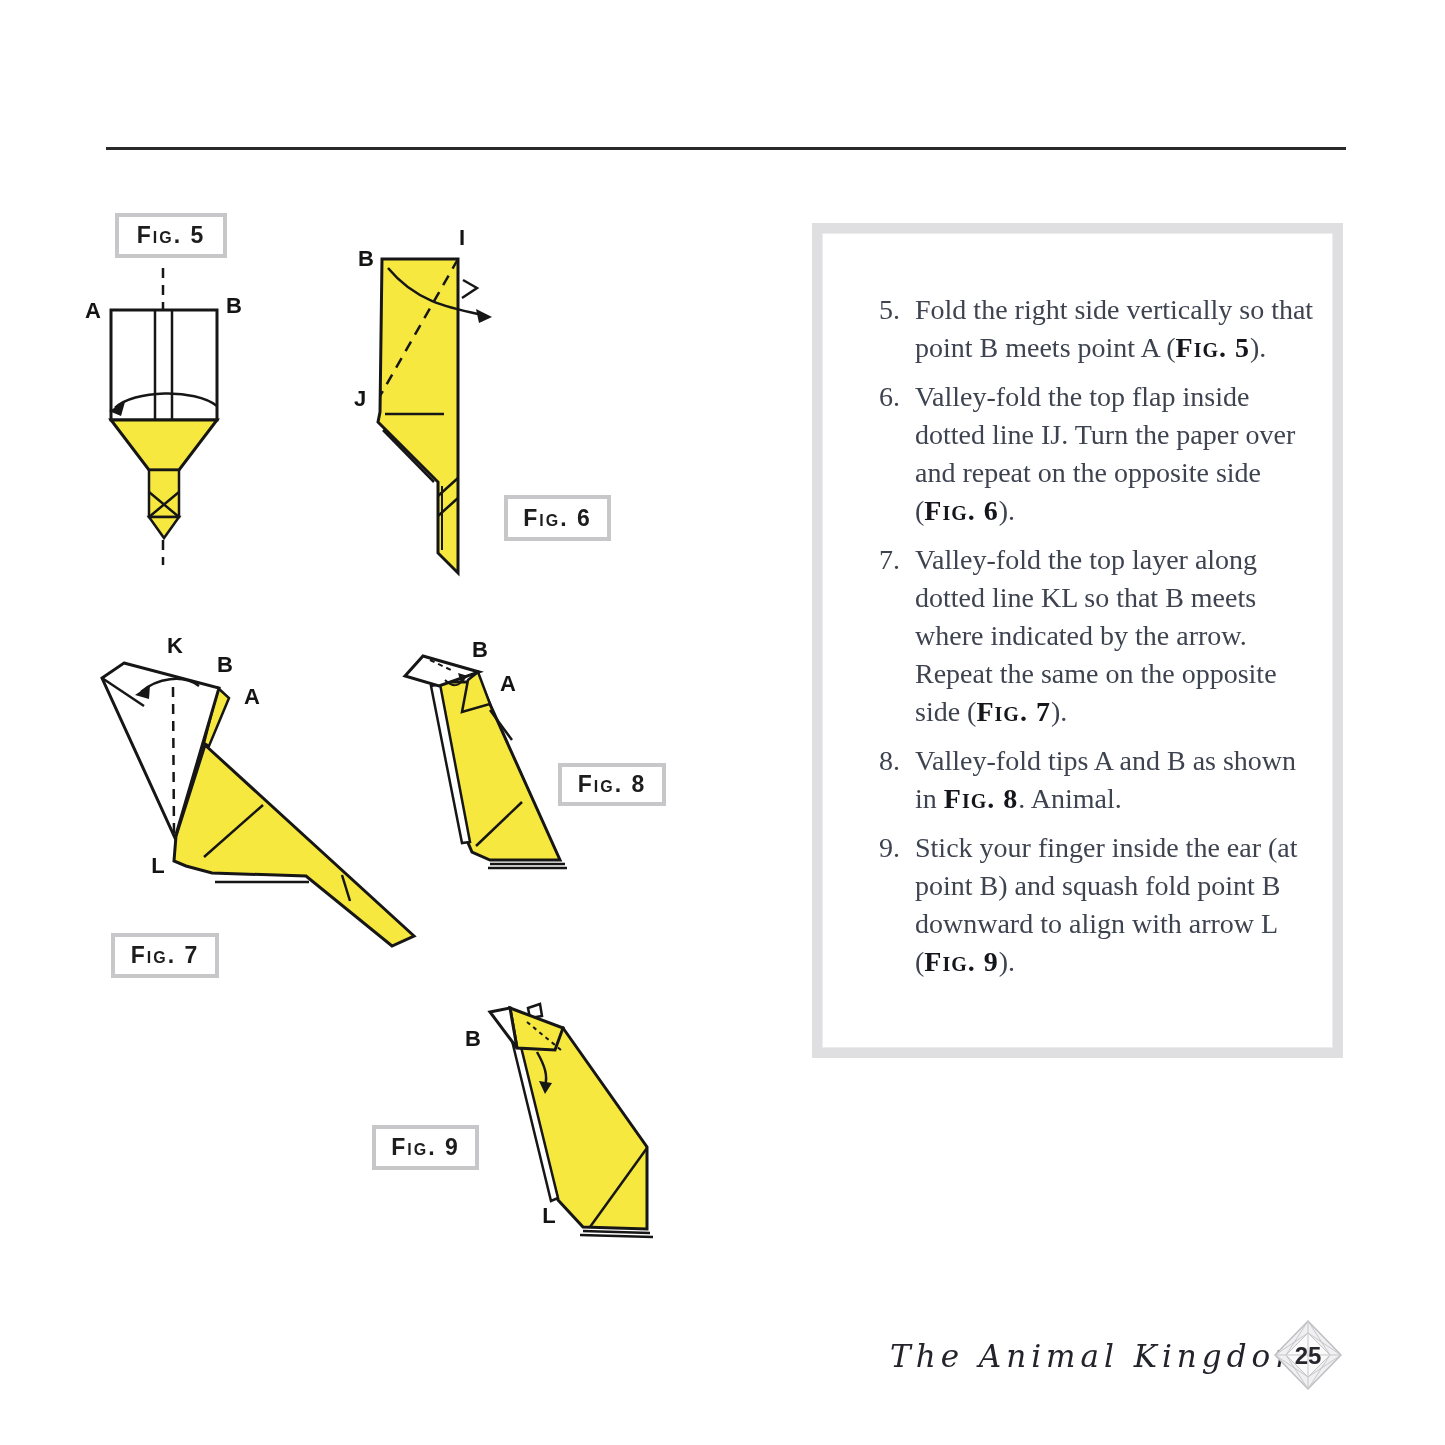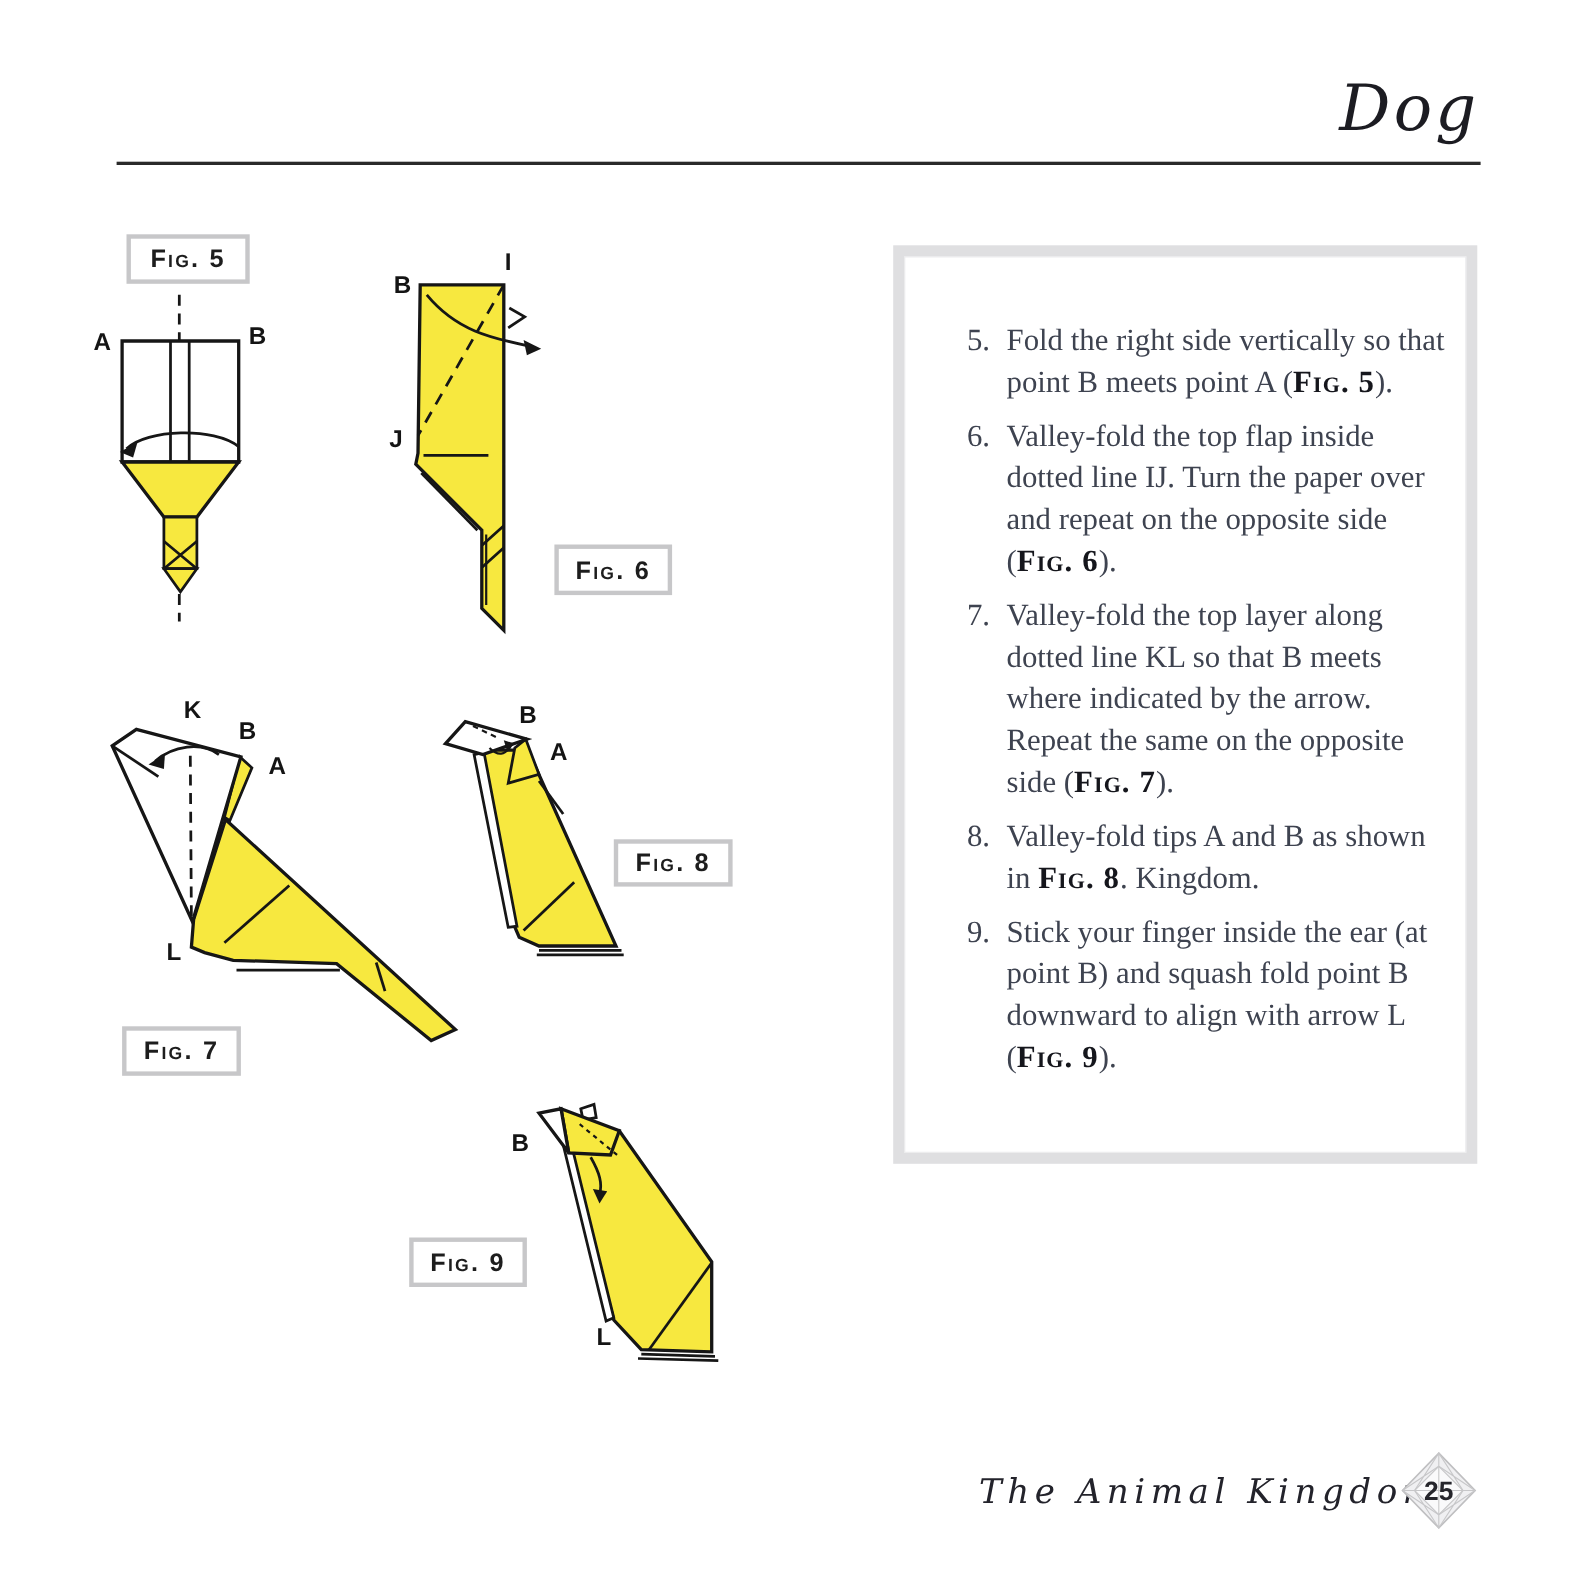--- a/index.html
+++ b/index.html
@@ -50,21 +50,20 @@
     font-family:"DejaVu Serif",serif;font-style:italic;
     font-size:31px;letter-spacing:5px;color:#23232b;
   }
   .page-diamond{position:absolute;left:1272px;top:1318px;}
 </style>
 </head>
 <body>
 
 <div class="page">
 
-  <div class="chapter-title">Dog</div>
   <div class="header-rule"></div>
 
   <div class="figbox" style="left:115px;top:213px;width:112px;height:45px;">
     <span>Fig. 5</span>
   </div>
   <svg class="diagram" style="left:85px;top:258px;" width="160" height="312" viewBox="0 0 160 312">
     <line x1="78" y1="10" x2="78" y2="307" stroke="#161616" stroke-width="2.5" stroke-dasharray="10 7"></line>
     <path d="M26,52 H132 V162 H26 Z" fill="#ffffff" stroke="#161616" stroke-width="3"></path>
     <line x1="70" y1="52" x2="70" y2="162" stroke="#161616" stroke-width="2.5"></line>
     <line x1="87" y1="52" x2="87" y2="162" stroke="#161616" stroke-width="2.5"></line>
@@ -161,21 +160,21 @@
       <li>
         <span class="num">6.</span>
         <span class="body"><span>Valley-fold the top flap inside dotted line IJ. Turn the paper over and repeat on the opposite side (</span><span class="figref">Fig. 6</span><span>).</span></span>
       </li>
       <li>
         <span class="num">7.</span>
         <span class="body"><span>Valley-fold the top layer along dotted line KL so that B meets where indicated by the arrow. Repeat the same on the opposite side (</span><span class="figref">Fig. 7</span><span>).</span></span>
       </li>
       <li>
         <span class="num">8.</span>
-        <span class="body"><span>Valley-fold tips A and B as shown in </span><span class="figref">Fig. 8</span><span>. Kingdom.</span></span>
+        <span class="body"><span>Valley-fold tips A and B as shown in </span><span class="figref">Fig. 8</span><span>. Animal.</span></span>
       </li>
       <li>
         <span class="num">9.</span>
         <span class="body"><span>Stick your finger inside the ear (at point B) and squash fold point B downward to align with arrow L (</span><span class="figref">Fig. 9</span><span>).</span></span>
       </li>
     </ol>
   </div>
 
   <div class="footer-title">The Animal Kingdom</div>
   <svg class="page-diamond" width="72" height="74" viewBox="0 0 72 74">

